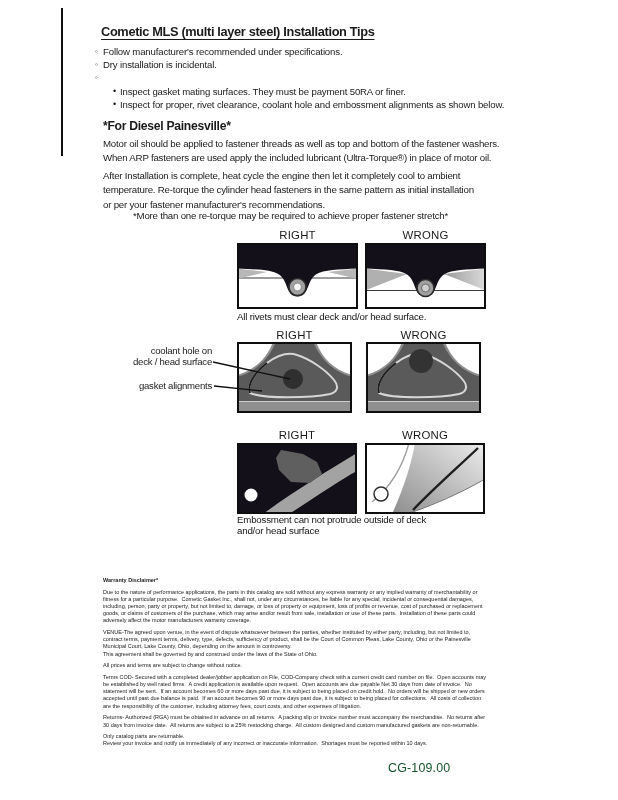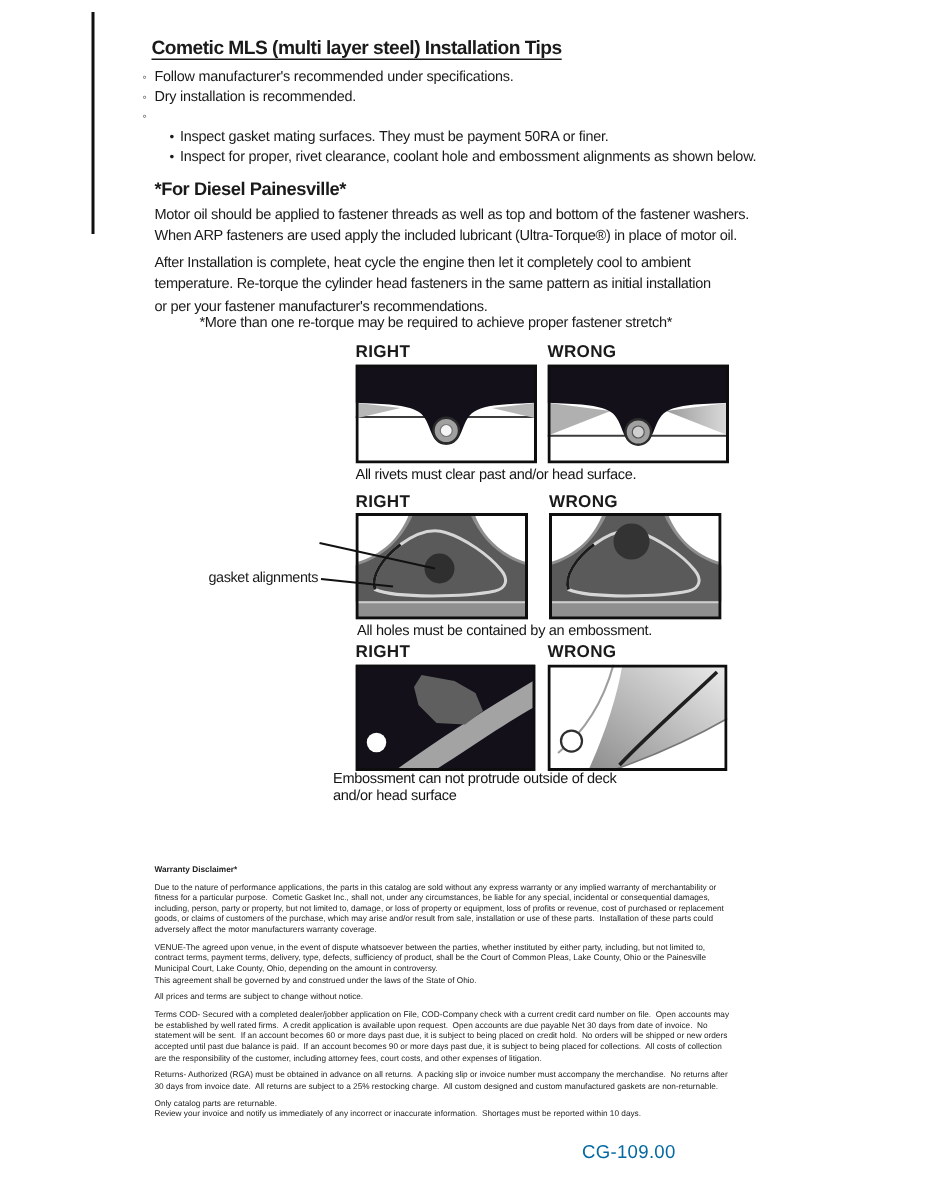--- a/index.html
+++ b/index.html
@@ -14,46 +14,46 @@
     font-size:12.8px;font-weight:bold;letter-spacing:-0.35px;
     text-decoration:underline;text-underline-offset:3px;text-decoration-thickness:1.4px;
   }
   .bullets{font-size:9.6px;letter-spacing:-0.15px;line-height:13.2px;}
   .brow{display:flex;}
   .m1{width:8px;font-size:8px;line-height:13.2px;}
   .sub{margin-left:18px;}
   .m2{width:7px;font-size:9px;line-height:13.2px;}
   .h2{font-size:12.2px;font-weight:bold;letter-spacing:-0.3px;}
   .body{font-size:9.7px;letter-spacing:-0.22px;line-height:14.4px;}
-  .dhdr{font-size:11.4px;font-weight:700;letter-spacing:0.2px;}
+  .dhdr{font-size:11.4px;font-weight:400;letter-spacing:0.2px;text-align:center;}
   .cap{font-size:9.7px;letter-spacing:-0.2px;line-height:10.6px;color:#141414;}
   .dlabel{font-size:9.6px;letter-spacing:-0.25px;line-height:11px;text-align:right;}
   .legal{width:455px;font-size:5.5px;line-height:7.15px;letter-spacing:0;color:#222;}
   .legal .lh{font-weight:bold;margin:0 0 4.5px 0;}
   .legal p{margin:0 0 4.6px 0;}
-  .pageno{font-size:12.4px;letter-spacing:0.2px;color:#0369a1;}
+  .pageno{font-size:12.4px;letter-spacing:0.2px;color:#14532d;}
   svg{display:block;}
 </style>
 </head>
 <body>
 
 <div class="page">
 
   <div class="abs vline" style="left:61px;top:8px;width:2px;height:148px;"></div>
 
   <div class="abs title" style="left:101px;top:24px;">Cometic MLS (multi layer steel) Installation Tips</div>
 
   <div class="abs bullets" style="left:95px;top:45px;">
     <div class="brow">
       <span class="m1">◦</span>
       <span>Follow manufacturer's recommended under specifications.</span>
     </div>
     <div class="brow">
       <span class="m1">◦</span>
-      <span>Dry installation is recommended.</span>
+      <span>Dry installation is incidental.</span>
     </div>
     <div class="brow">
       <span class="m1">◦</span>
     </div>
     <div class="brow sub">
       <span class="m2">•</span>
       <span>Inspect gasket mating surfaces.  They must be payment 50RA or finer.</span>
     </div>
     <div class="brow sub">
       <span class="m2">•</span>
@@ -95,25 +95,27 @@
       <rect width="121" height="66" fill="#ffffff"></rect>
       <line x1="0" y1="47.5" x2="121" y2="47.5" stroke="#3d3d3d" stroke-width="1.2"></line>
       <polygon points="0,25.5 42,31 0,47.5" fill="#b0b0b0"></polygon>
       <polygon points="121,25.5 79,31 121,47.5" fill="url(#gradA)"></polygon>
       <path d="M0,0 H121 V25.5 C101,26.5 87,26.5 79,31.5 C69.5,37.5 72.5,53.5 60.5,53.5 C48.5,53.5 51.5,37.5 42,31.5 C34,26.5 20,26.5 0,25.5 Z" fill="#141019"></path>
       <circle cx="60.5" cy="45" r="8.5" fill="#a0a0a0" stroke="#2b2b2b" stroke-width="1.6"></circle>
       <circle cx="60.5" cy="45" r="4" fill="#cfcfcf" stroke="#555555" stroke-width="0.8"></circle>
       <rect x="1" y="1" width="119" height="64" fill="none" stroke="#0e0e0e" stroke-width="2"></rect>
     </svg>
   </div>
-  <div class="abs cap" style="left:237px;top:312px;">All rivets must clear past and/or head surface.</div>
+  <div class="abs cap" style="left:237px;top:312px;">All rivets must clear deck and/or head surface.</div>
 
   <div class="abs dhdr" style="left:237px;top:329px;width:115px;">RIGHT</div>
   <div class="abs dhdr" style="left:366px;top:329px;width:115px;">WRONG</div>
 
+  <div class="abs dlabel pre" style="left:100px;top:345px;width:112px;">coolant hole on
+deck / head surface</div>
   <div class="abs dlabel" style="left:100px;top:380px;width:112px;">gasket alignments</div>
 
   <div class="abs" style="left:237px;top:342px;">
     <svg width="115" height="71" viewBox="0 0 115 71">
       <rect width="115" height="71" fill="#8f8f8f"></rect>
       <path d="M0,0 H36 C30,16 18,28 0,33 Z" fill="#ffffff"></path>
       <path d="M115,0 H79 C85,16 97,28 115,33 Z" fill="#ffffff"></path>
       <path d="M0,35 C19,30 31,17 38,2 L77,2 C84,17 96,30 115,35 L115,59 L0,59 Z" fill="#5a5a5a"></path>
       <line x1="0" y1="59.5" x2="115" y2="59.5" stroke="#cfcfcf" stroke-width="1.2"></line>
       <path d="M13,51 C10,42 18,30 30,21 C41,13 51,10 60,13 C73,17 89,28 97,38 C102,44 101,50 93,52 C74,56 27,57 13,51 Z" fill="none" stroke="#d6d6d6" stroke-width="2"></path>
@@ -128,21 +130,20 @@
       <path d="M0,0 H36 C30,16 18,28 0,33 Z" fill="#ffffff"></path>
       <path d="M115,0 H79 C85,16 97,28 115,33 Z" fill="#ffffff"></path>
       <path d="M0,35 C19,30 31,17 38,2 L77,2 C84,17 96,30 115,35 L115,59 L0,59 Z" fill="#5a5a5a"></path>
       <line x1="0" y1="59.5" x2="115" y2="59.5" stroke="#cfcfcf" stroke-width="1.2"></line>
       <path d="M13,51 C10,42 18,30 30,21 C41,13 51,10 60,13 C73,17 89,28 97,38 C102,44 101,50 93,52 C74,56 27,57 13,51 Z" fill="none" stroke="#d6d6d6" stroke-width="2"></path>
       <path d="M13,51 C10,42 18,30 30,21" fill="none" stroke="#1c1c1c" stroke-width="2"></path>
       <circle cx="55" cy="19" r="12" fill="#333333"></circle>
       <rect x="1" y="1" width="113" height="69" fill="none" stroke="#0e0e0e" stroke-width="2"></rect>
     </svg>
   </div>
-  <div class="abs cap" style="left:238px;top:416px;">All holes must be contained by an embossment.</div>
 
   <svg class="abs" style="left:0;top:0;pointer-events:none;" width="618" height="800" viewBox="0 0 618 800">
     <line x1="213" y1="362" x2="290" y2="379" stroke="#111111" stroke-width="1.3"></line>
     <line x1="214" y1="386" x2="262" y2="391" stroke="#111111" stroke-width="1.3"></line>
   </svg>
 
   <div class="abs dhdr" style="left:237px;top:429px;width:120px;">RIGHT</div>
   <div class="abs dhdr" style="left:365px;top:429px;width:120px;">WRONG</div>
 
   <div class="abs" style="left:237px;top:443px;">
@@ -164,21 +165,21 @@
       </defs>
       <rect width="120" height="71" fill="#ffffff"></rect>
       <path d="M50,0 H120 V36 C92,52 68,62 42,71 H27 C38,47 46,23 50,0 Z" fill="url(#gradB)"></path>
       <path d="M44,0 C38,22 27,43 7,59" fill="none" stroke="#9e9e9e" stroke-width="1.4"></path>
       <path d="M120,36 C92,52 68,62 42,71" fill="none" stroke="#787878" stroke-width="1"></path>
       <path d="M113,5 C92,25 67,47 48,67" fill="none" stroke="#1f1f1f" stroke-width="2.4"></path>
       <circle cx="16" cy="51" r="7" fill="#ffffff" stroke="#2f2f2f" stroke-width="1.5"></circle>
       <rect x="1" y="1" width="118" height="69" fill="none" stroke="#0e0e0e" stroke-width="2"></rect>
     </svg>
   </div>
-  <div class="abs cap pre" style="left:222px;top:515px;">Embossment can not protrude outside of deck
+  <div class="abs cap pre" style="left:237px;top:515px;">Embossment can not protrude outside of deck
 and/or head surface</div>
 
   <div class="abs legal" style="left:103px;top:577px;">
     <div class="lh">Warranty Disclaimer*</div>
     <p class="pre">Due to the nature of performance applications, the parts in this catalog are sold without any express warranty or any implied warranty of merchantability or
 fitness for a particular purpose.  Cometic Gasket Inc., shall not, under any circumstances, be liable for any special, incidental or consequential damages,
 including, person, party or property, but not limited to, damage, or loss of property or equipment, loss of profits or revenue, cost of purchased or replacement
 goods, or claims of customers of the purchase, which may arise and/or result from sale, installation or use of these parts.  Installation of these parts could
 adversely affect the motor manufacturers warranty coverage.</p>
     <p class="pre">VENUE-The agreed upon venue, in the event of dispute whatsoever between the parties, whether instituted by either party, including, but not limited to,

